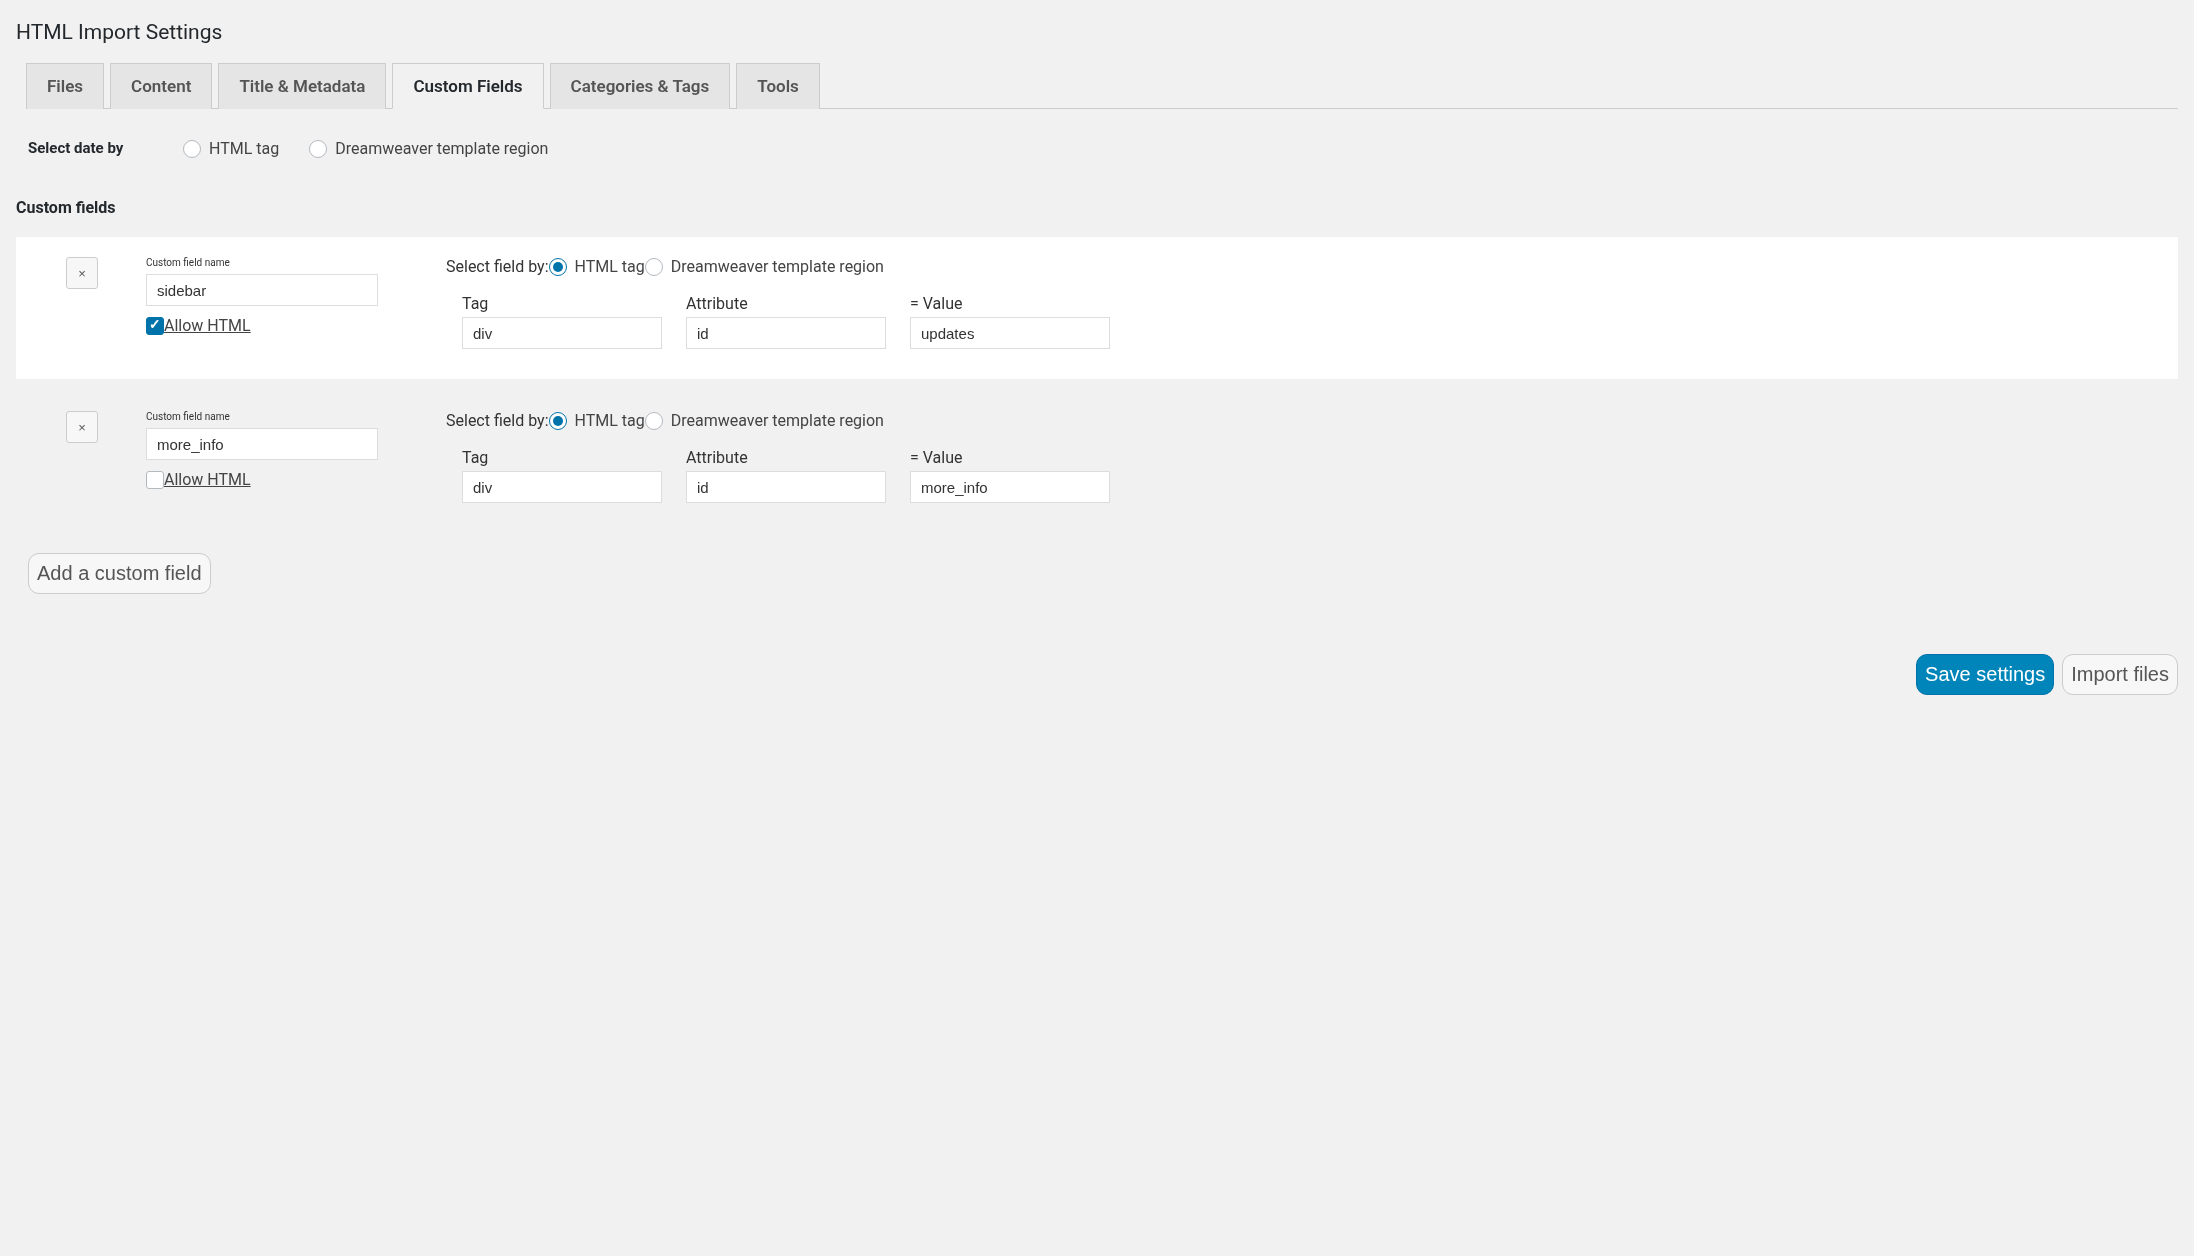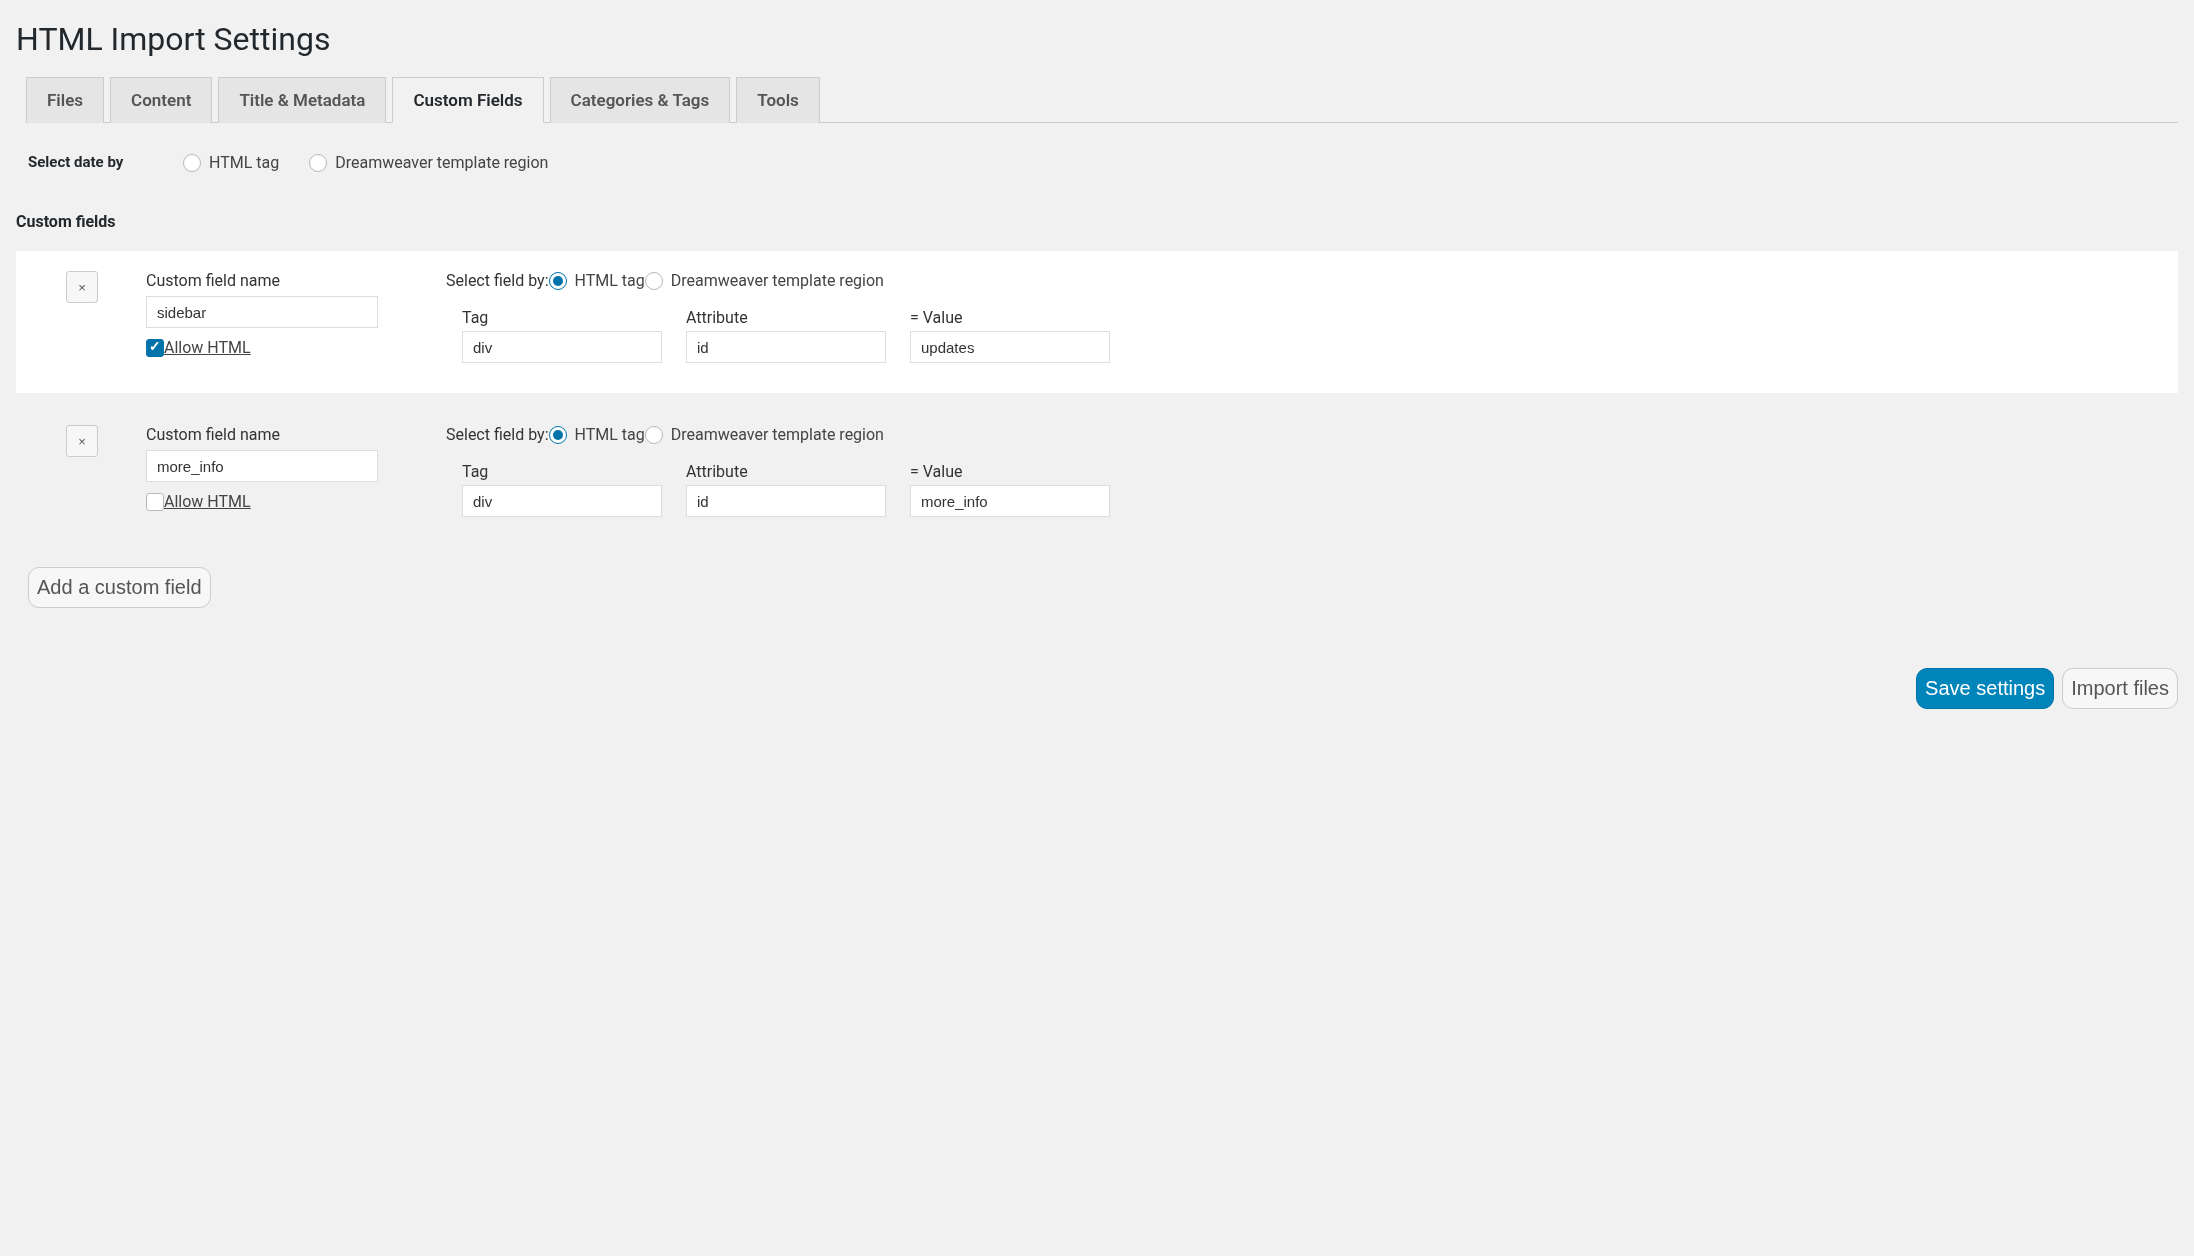--- a/index.html
+++ b/index.html
@@ -8,21 +8,21 @@
       padding: 0;
     }
     body {
       font-family: -apple-system, BlinkMacSystemFont, "Segoe UI", Roboto, "Helvetica Neue", Arial, sans-serif;
       background: #f1f1f1;
       color: #333;
       font-size: 14px;
       padding: 0 16px 30px 16px;
     }
     h1 {
-      font-size: 32px;
+      font-size: 21px;
       font-weight: 400;
       color: #23282d;
       padding: 20px 0 18px 0;
     }
     .tabs {
       display: flex;
       gap: 6px;
       border-bottom: 1px solid #ccc;
       margin-bottom: 30px;
       margin-left: 10px;
@@ -149,21 +149,21 @@
       justify-content: center;
     }
     .left-col {
       width: 260px;
       flex-shrink: 0;
     }
     .right-col {
       flex: 1;
     }
     .field-label {
-      font-size: 16px;
+      font-size: 10px;
       color: #333;
       margin-bottom: 6px;
       display: block;
     }
     input[type="text"] {
       width: 232px;
       height: 32px;
       padding: 4px 10px;
       border: 1px solid #ddd;
       background: #fff;

